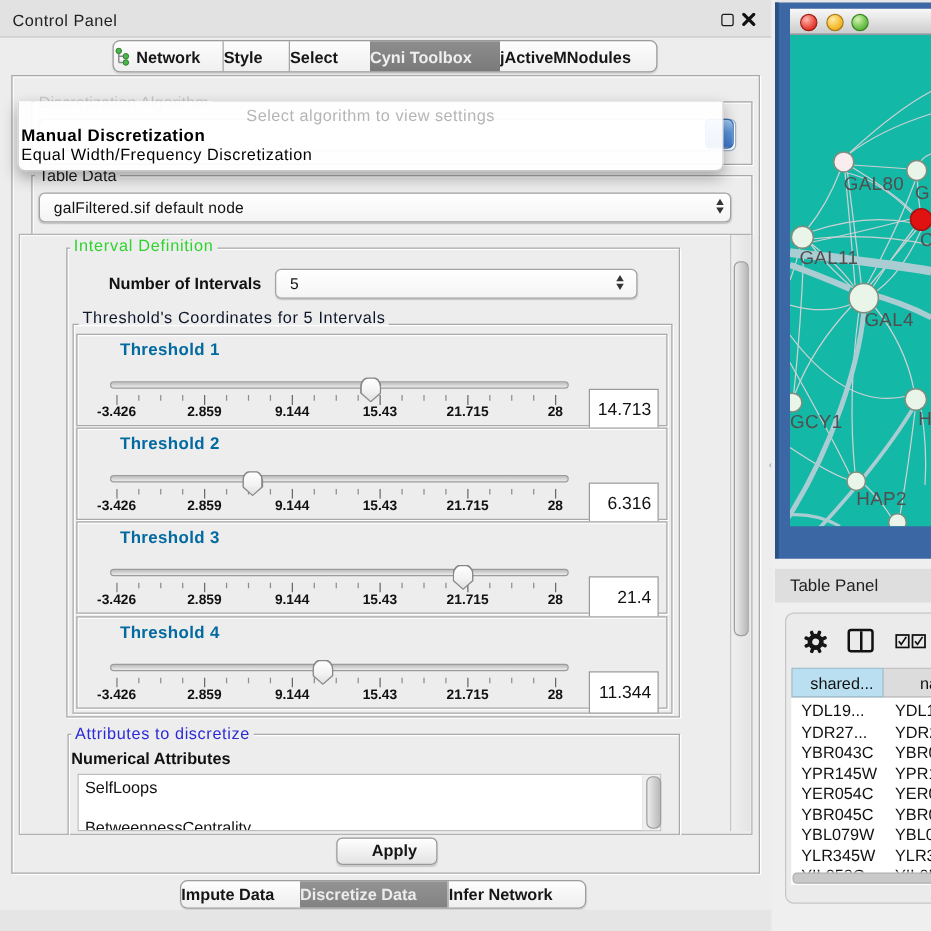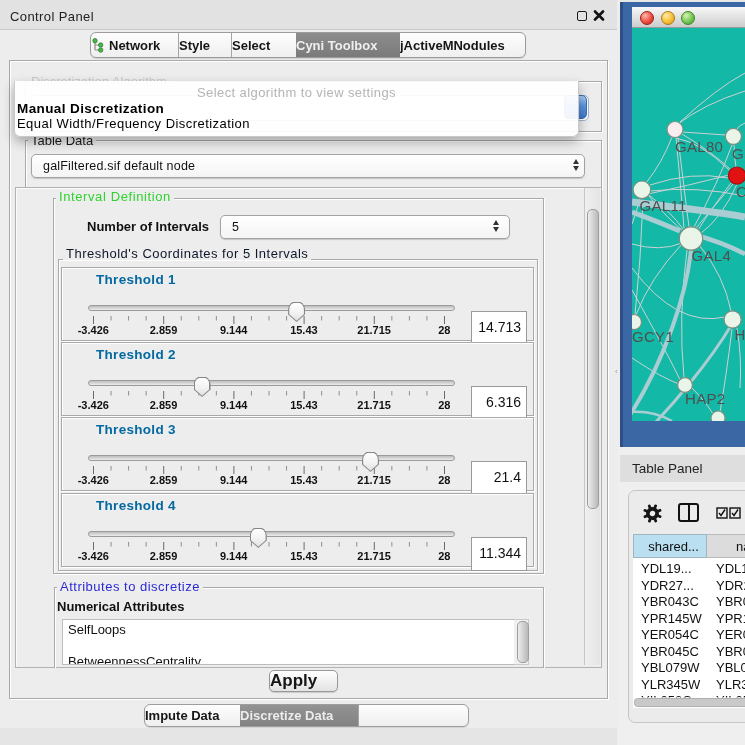--- a/index.html
+++ b/index.html
@@ -274,27 +274,28 @@
   <div class="listitem" style="top:18px;margin-top:24px;">TopologicalCoefficient</div>
   <div class="listitem" style="top:34px;">BetweennessCentrality</div>
 </div>
 <div class="abs" style="left:514px;top:619px;width:15px;height:46px;background:#f0f0f0;border:1px solid #c9c9c9;border-left:none;box-sizing:border-box;"></div>
 <div class="abs" style="left:516.5px;top:621px;width:10px;height:40px;border-radius:5px;
      background:linear-gradient(90deg,#ececec,#b9b9b9);border:1px solid #9e9e9e;"></div>
 
 <div class="abs" style="left:16px;top:668px;width:583px;height:28px;background:#ededed;"></div>
 <div class="abs" style="left:269px;top:670px;width:67px;height:20px;border:1px solid #989898;border-radius:5px;
      background:linear-gradient(#ffffff,#e3e3e3);box-shadow:0 1px 1px rgba(0,0,0,0.15);
-     font-size:17px;font-weight:bold;color:#161616;line-height:19px;">Apply</div>
+     font-size:13px;font-weight:bold;color:#161616;text-align:center;line-height:19px;padding-left:12px;">Apply</div>
 
 <div class="abs" style="left:144px;top:704px;width:323px;height:20.5px;border:1px solid #9d9d9d;border-radius:6px;
      background:linear-gradient(#fdfdfd,#efefef);box-shadow:0 1px 1px rgba(0,0,0,0.12);">
   <div class="seg" style="left:0;width:87px;">Impute Data</div>
   <div class="seg" style="left:95px;width:118px;background:linear-gradient(#939393,#828282);color:#ececec;">Discretize Data</div>
   <div class="abs" style="left:213px;top:0;width:1px;height:100%;background:#a5a5a5;"></div>
+  <div class="seg" style="left:214px;width:109px;">Infer Network</div>
 </div>
 <div class="abs" style="left:0;top:728px;width:617px;height:17px;background:#e5e5e5;"></div>
 
 <div class="abs" style="left:14px;top:81px;width:563px;height:55px;background:rgba(255,255,255,0.93);
      border:1px solid #c9c9c9;border-top:none;border-radius:0 0 6px 6px;
      box-shadow:0 5px 12px rgba(0,0,0,0.3);">
   <div class="abs" style="left:0;right:0;top:4px;text-align:center;font-size:13px;color:#b5b5b5;letter-spacing:0.4px;">Select algorithm to view settings</div>
   <div class="abs" style="left:2px;top:20px;font-size:13.5px;font-weight:bold;color:#000;letter-spacing:0.4px;">Manual Discretization</div>
   <div class="abs" style="left:2px;top:35px;font-size:13px;color:#000;letter-spacing:0.45px;">Equal Width/Frequency Discretization</div>
 </div>

